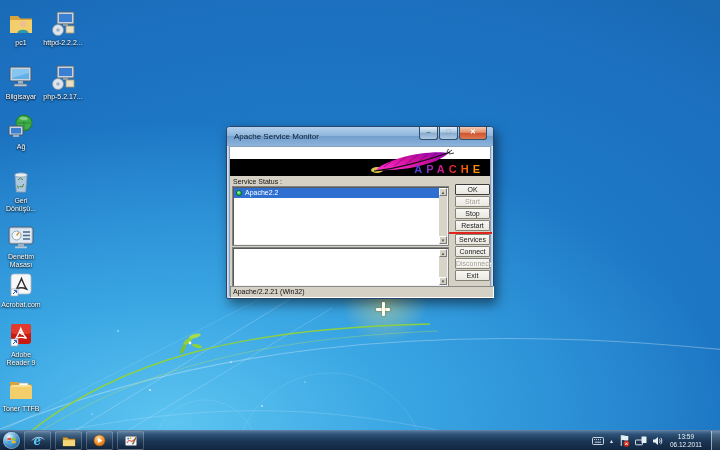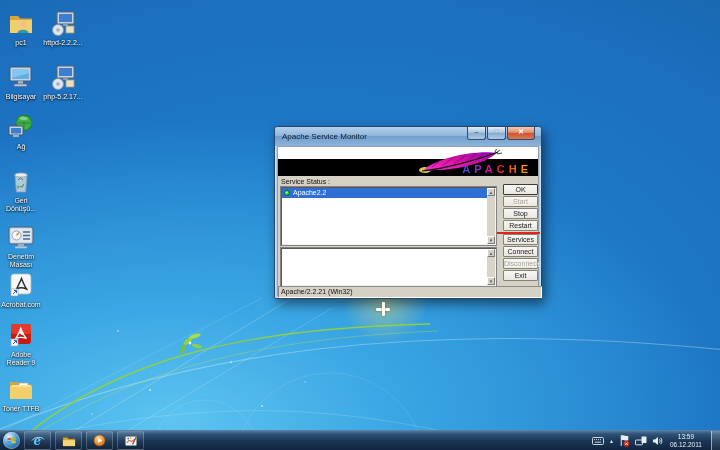--- a/index.html
+++ b/index.html
@@ -17,21 +17,21 @@
 
   
   .dicon{position:absolute;width:42px;text-align:center;}
   .dicon .ic{width:30px;height:30px;margin:0 auto;display:flex;align-items:center;justify-content:center;}
   .dicon .lbl{margin-top:1px;font-size:7px;line-height:8px;color:#fff;
     text-shadow:0 1px 2px rgba(0,0,0,.9),0 0 2px rgba(0,0,0,.7);word-wrap:break-word;}
 
   
   .asm-window{position:absolute;left:226px;top:126px;width:266px;height:171px;
     background:#b9cfe8;border:1px solid #27456b;border-radius:4px 4px 2px 2px;
-    box-shadow:inset 0 0 0 1px rgba(255,255,255,.35), 3px 5px 12px rgba(0,0,0,.5);margin-left:48px;}
+    box-shadow:inset 0 0 0 1px rgba(255,255,255,.35), 3px 5px 12px rgba(0,0,0,.5);}
   .titlebar{position:relative;height:19px;border-radius:3px 3px 0 0;
     background:linear-gradient(180deg,#b5d1ec 0%,#8fb6dd 45%,#739fce 50%,#8cb4db 100%);
     display:flex;align-items:center;padding-left:7px;}
   .title-text{font-size:8px;color:#0a1a2c;}
   .capbtns{position:absolute;top:0;right:6px;display:flex;}
   .cap{width:17px;height:12px;border:1px solid #2f4f6f;border-top:none;border-radius:0 0 3px 3px;
     background:linear-gradient(#e5eef8,#aac7e1 45%,#88abce 50%,#adc9e4);
     font-size:7px;line-height:10px;text-align:center;color:#16324e;margin-left:1px;}
   .cap.max{color:#7d93a9;}
   .cap.close{width:26px;color:#fff;font-weight:bold;

